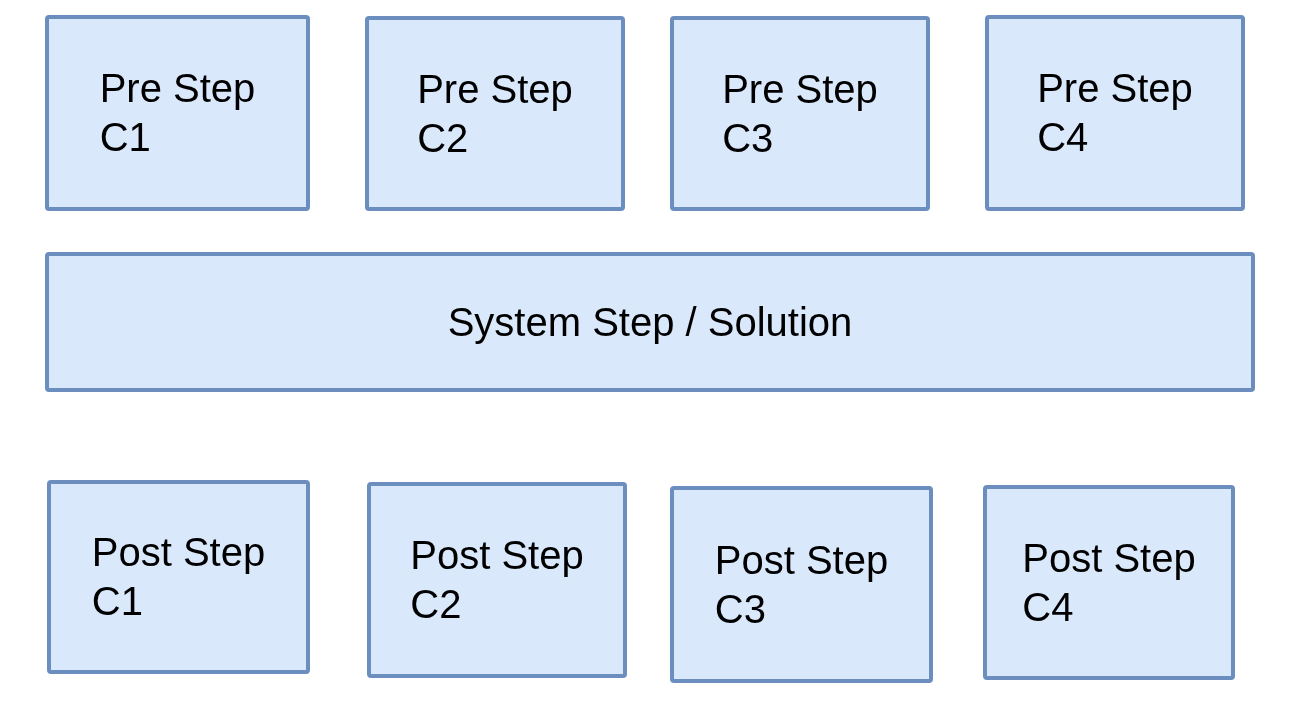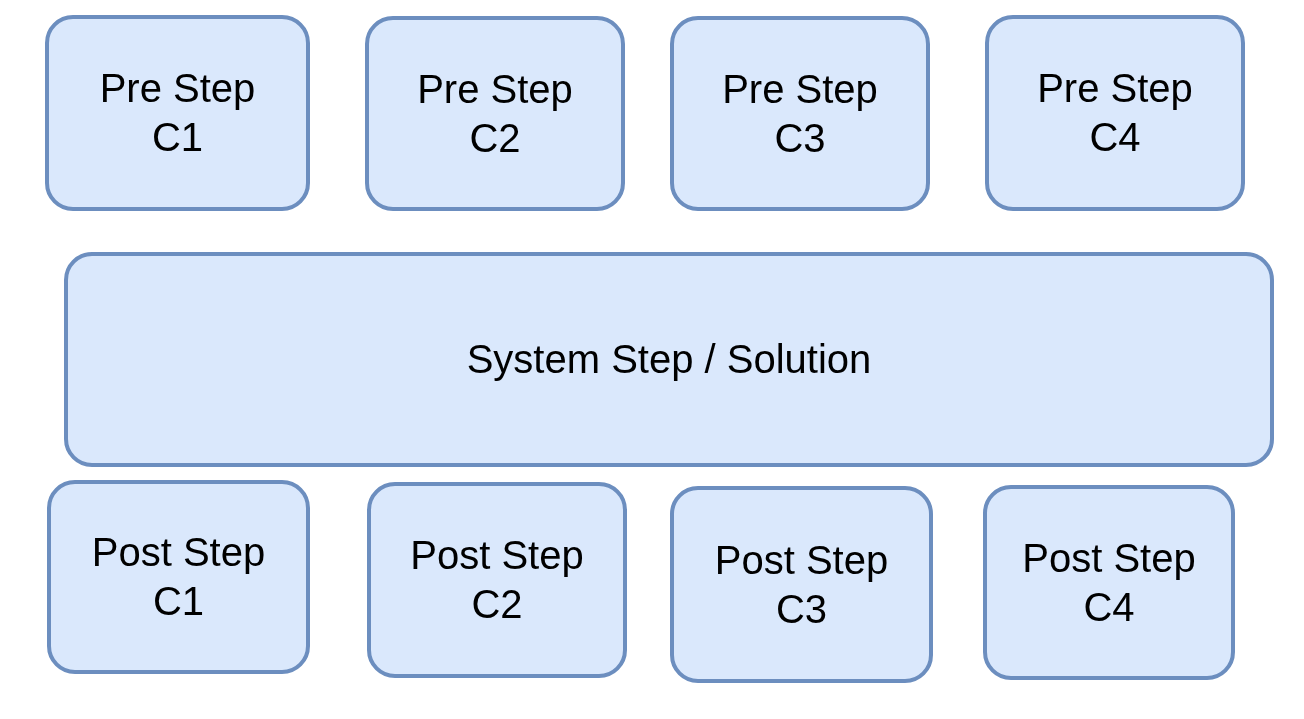--- a/index.html
+++ b/index.html
@@ -13,25 +13,25 @@
     width: 1304px;
     height: 719px;
     background: #ffffff;
     overflow: hidden;
   }
   .node {
     position: absolute;
     box-sizing: border-box;
     background: #dae8fc;
     border: 4px solid #6c8ebf;
-    border-radius: 28px;
+    border-radius: 4px;
     display: flex;
     align-items: center;
     justify-content: center;
-    text-align: center;
+    text-align: left;
   }
   .node-label {
     color: #000000;
     font-size: 40px;
     line-height: 49px;
     white-space: nowrap;
   }
   .node-label .line {
     display: block;
   }
@@ -62,21 +62,21 @@
     </div>
   </div>
 
   <div class="node" style="left:985px; top:15px; width:260px; height:196px;">
     <div class="node-label">
       <span class="line">Pre Step</span>
       <span class="line">C4</span>
     </div>
   </div>
 
-  <div class="node" style="left:45px; top:252px; width:1210px; height:215px;margin-left:19px;">
+  <div class="node" style="left:45px; top:252px; width:1210px; height:140px;">
     <div class="node-label">
       <span class="line">System Step / Solution</span>
     </div>
   </div>
 
   <div class="node" style="left:47px; top:480px; width:263px; height:194px;">
     <div class="node-label">
       <span class="line">Post Step</span>
       <span class="line">C1</span>
     </div>

